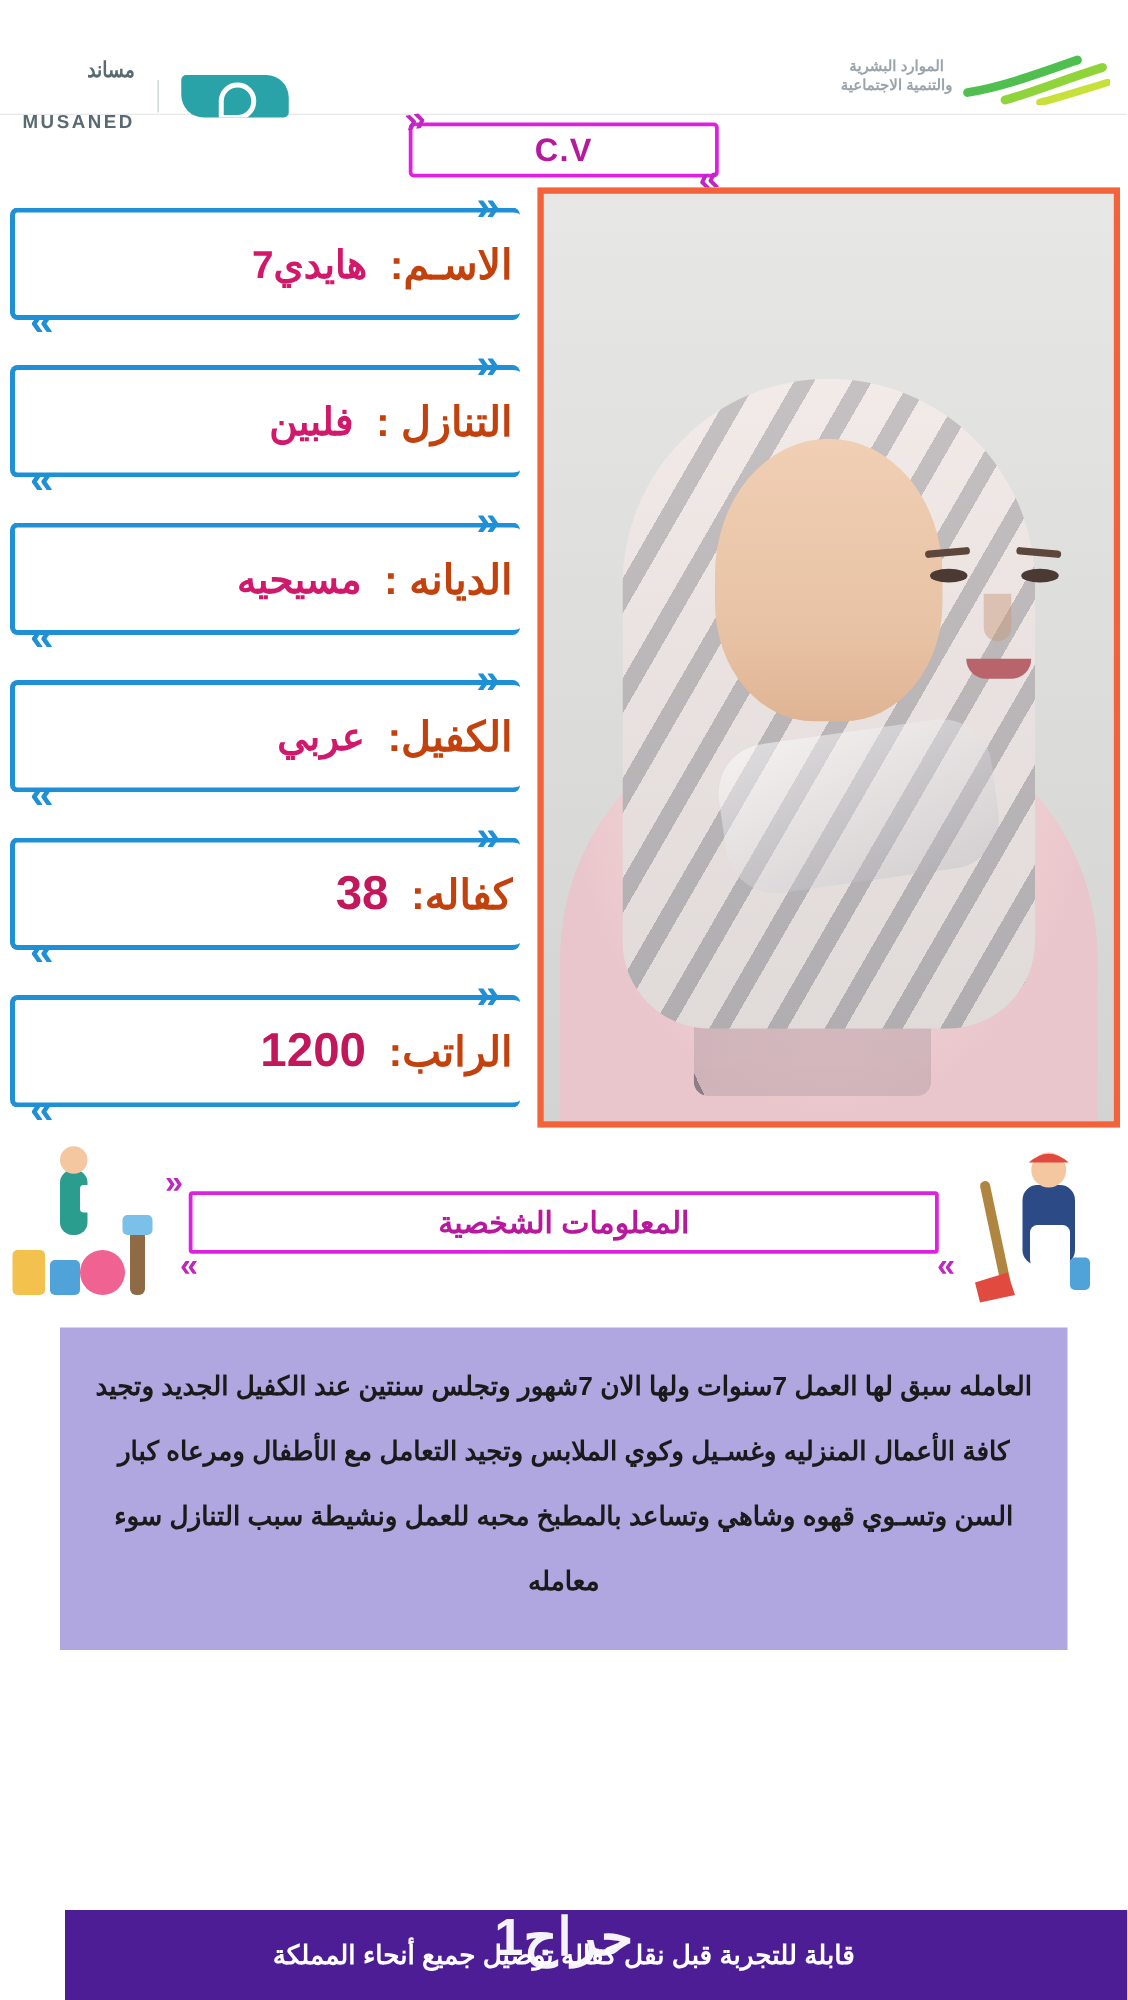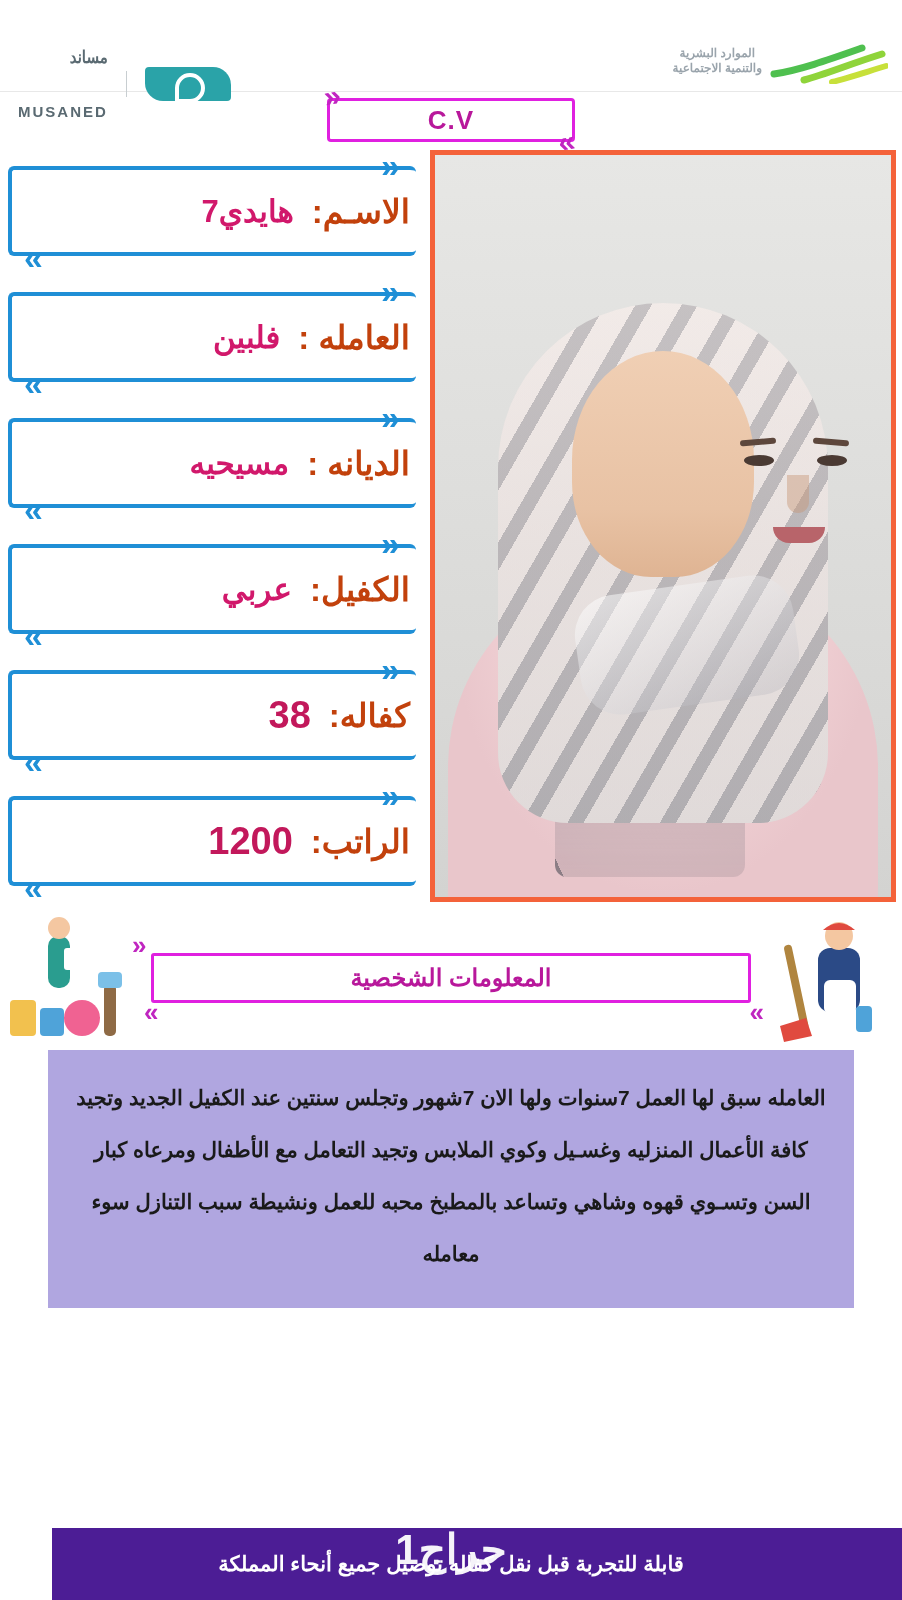--- a/index.html
+++ b/index.html
@@ -35,21 +35,21 @@
     letter-spacing: 1px;
     transform: scaleY(1.15);
   }
   .logo-musaned .m-en {
     font-size: 15px;
     font-weight: bold;
     color: #5a6a72;
     letter-spacing: 2px;
     margin-top: 28px;
   }
-  .logo-stack { display: flex; flex-direction: column; line-height: 13px; gap: 14px; }
+  .logo-stack { display: flex; flex-direction: column; line-height: 13px; }
   .logo-divider {
     width: 1px; height: 26px; background: #c8ced1; margin: 0 8px;
   }
   .logo-badge {
     width: 86px; height: 34px;
     background: #2aa3a8;
     border-radius: 4px 18px 4px 18px;
     position: relative;
     overflow: hidden;
   }
@@ -304,21 +304,21 @@
   .cleaner-left, .cleaner-right {
     position: absolute;
     bottom: 2px;
     width: 126px; height: 130px;
   }
   .cleaner-left { left: 4px; }
   .cleaner-right { right: 4px; }
 
   
   .desc {
-    margin: 4px 48px 0 48px;
+    margin: 16px 48px 0 48px;
     background: #b0a6e0;
     color: #1a1a1a;
     font-size: 21px;
     font-weight: bold;
     line-height: 52px;
     text-align: center;
     padding: 22px 26px 28px 26px;
     letter-spacing: 1px;
   }
 
@@ -401,21 +401,21 @@
       <span class="qmark top">»</span>
       <span class="qmark bot">»</span>
       <span class="label">الاسـم:</span>
       <span class="value">هايدي7</span>
     </div>
 
     <div class="info-row">
       <div class="bracket open-right"></div>
       <span class="qmark top">»</span>
       <span class="qmark bot">»</span>
-      <span class="label">العامله :</span>
+      <span class="label">التنازل :</span>
       <span class="value">فلبين</span>
     </div>
 
     <div class="info-row">
       <div class="bracket open-right"></div>
       <span class="qmark top">»</span>
       <span class="qmark bot">»</span>
       <span class="label">الديانه :</span>
       <span class="value">مسيحيه</span>
     </div>

